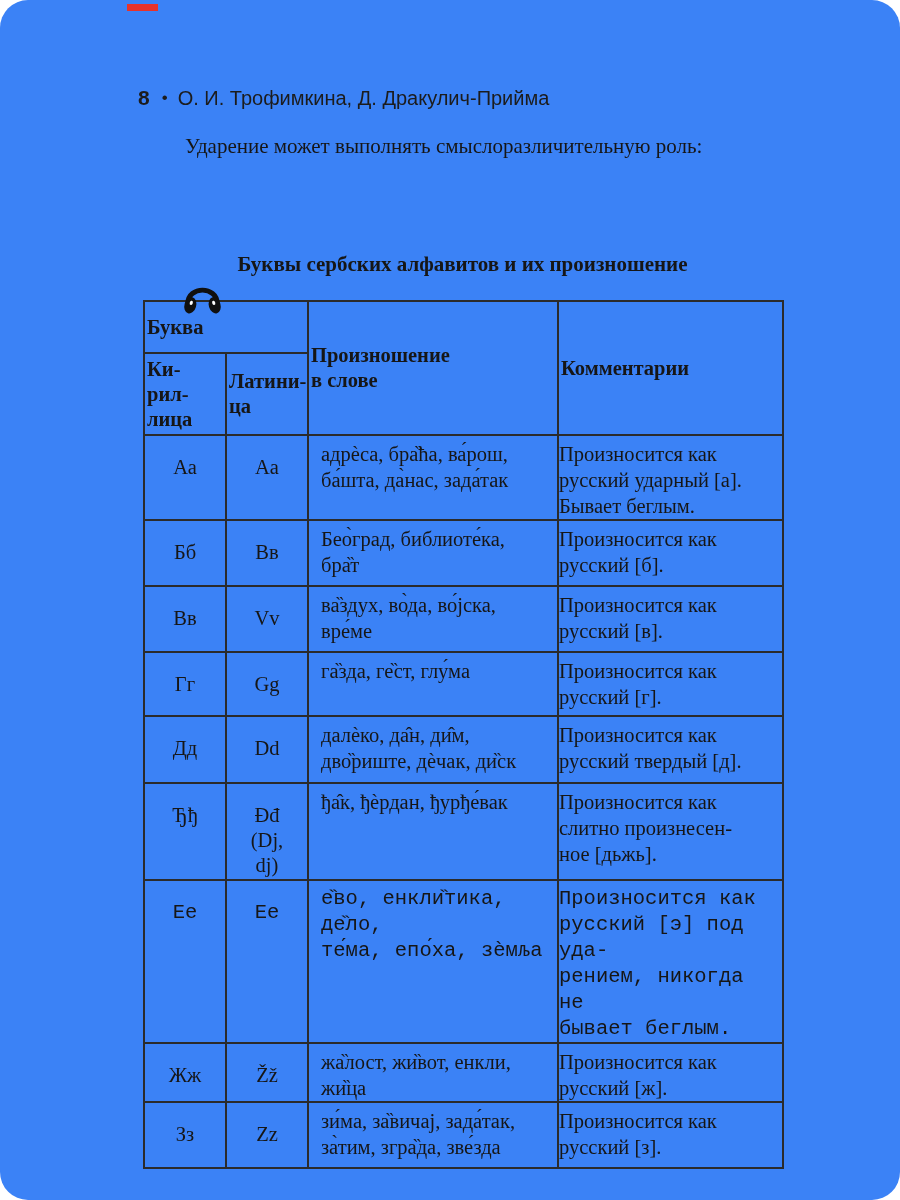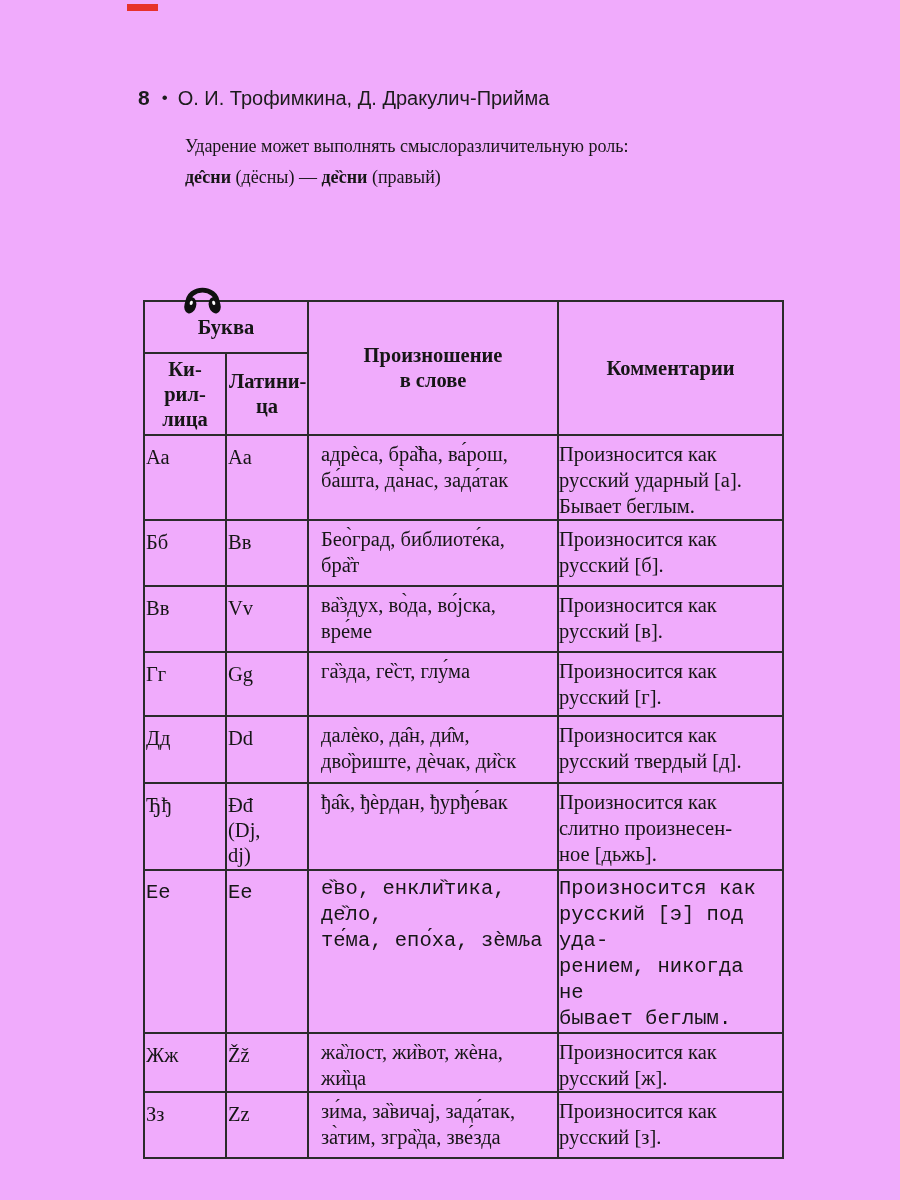--- a/index.html
+++ b/index.html
@@ -1,74 +1,74 @@
 <!DOCTYPE html>
 <html><head>
 <meta charset="utf-8">
 <style>
   html,body{margin:0;padding:0;background:#ffffff;}
   #page{
-    position:relative;width:900px;height:1200px;background:#f0abfc;overflow:hidden;
-    font-family:"Liberation Serif","DejaVu Serif",serif;color:#161616;
+    position:relative;width:900px;height:1200px;background:#3b82f6;overflow:hidden;
+    font-family:"Liberation Serif","DejaVu Serif",serif;color:#161616;border-radius:28px;
   }
   
   #red-mark{position:absolute;left:127px;top:4px;width:31px;height:7px;background:#e7322a;}
 
   
   .running-header{
     position:absolute;left:138px;top:86px;
     font-family:"Liberation Sans","DejaVu Sans",sans-serif;
     font-size:20px;color:#1c1c1c;white-space:nowrap;
   }
   .running-header .pgnum{font-weight:700;font-size:21px;}
   .running-header .bullet{font-size:17px;margin:0 10px 0 12px;position:relative;top:-2px;}
 
   
-  .intro{position:absolute;left:185px;top:131px;font-size:18px;line-height:30.5px;white-space:nowrap;}
+  .intro{position:absolute;left:185px;top:131px;font-size:21px;line-height:30.5px;white-space:nowrap;}
   .intro b{font-weight:700;}
 
   
   .table-title{
     position:absolute;left:143px;top:252px;width:639px;
     text-align:center;font-weight:700;font-size:21px;
   }
 
   
   .headphones{position:absolute;left:179px;top:277px;width:47px;height:41px;z-index:5;}
 
   
   table.alphabet{
     position:absolute;left:143px;top:300px;width:639px;
     border-collapse:collapse;table-layout:fixed;
     font-size:20.5px;line-height:26px;
   }
   table.alphabet th,table.alphabet td{
     border:2px solid #2b2b2b;white-space:pre-line;overflow:hidden;
   }
-  table.alphabet th{font-weight:700;text-align:center;vertical-align:middle;line-height:25px;padding:2px;}
-  td.cell-cyr,td.cell-lat{vertical-align:top;padding-top:9px;line-height:25px;}
+  table.alphabet th{font-weight:700;text-align:left;vertical-align:middle;line-height:25px;padding:2px;}
+  td.cell-cyr,td.cell-lat{text-align:center;vertical-align:top;padding-top:19px;line-height:25px;}
   td.cell-ex{vertical-align:top;padding:5px 8px 0 12px;}
   td.cell-com{vertical-align:top;padding:5px 6px 0 0;}
 </style>
 </head>
 <body>
 
 <div id="page">
 
   <div id="red-mark"></div>
 
   <div class="running-header">
     <span class="pgnum">8</span><span class="bullet">•</span><span>О. И. Трофимкина, Д. Дракулич-Прийма</span>
   </div>
 
   <div class="intro">
     <div>Ударение может выполнять смыслоразличительную роль:</div>
-    <div><b>де̂сни</b><span> (дёсны) — </span><b>де̏сни</b><span> (правый)</span></div>
   </div>
 
+  <div class="table-title">Буквы сербских алфавитов и их произношение</div>
 
   <svg class="headphones" viewBox="0 0 48 42" xmlns="http://www.w3.org/2000/svg">
     <path d="M9 27 C9 9 39 9 39 27" fill="none" stroke="#101010" stroke-width="5" stroke-linecap="round"></path>
     <ellipse cx="11.5" cy="29" rx="6" ry="8.5" fill="#101010" transform="rotate(16 11.5 29)"></ellipse>
     <ellipse cx="36.5" cy="29" rx="6" ry="8.5" fill="#101010" transform="rotate(-16 36.5 29)"></ellipse>
     <ellipse cx="12.5" cy="26.5" rx="1.6" ry="2.2" fill="#ffffff" transform="rotate(16 12.5 26.5)"></ellipse>
     <ellipse cx="35.5" cy="26.5" rx="1.6" ry="2.2" fill="#ffffff" transform="rotate(-16 35.5 26.5)"></ellipse>
   </svg>
 
   <table class="alphabet">
@@ -150,21 +150,21 @@
           <td class="cell-ex">е̏во, енкли̏тика, де̏ло,
 те́ма, епо́ха, зѐмља</td>
           <td class="cell-com">Произносится как
 русский [э] под уда-
 рением, никогда не
 бывает беглым.</td>
         </tr>
         <tr style="height: 56px;">
           <td class="cell-cyr">Жж</td>
           <td class="cell-lat">Žž</td>
-          <td class="cell-ex">жа̏лост, жи̏вот, жѐна,
+          <td class="cell-ex">жа̏лост, жи̏вот, енкли,
 жи̏ца</td>
           <td class="cell-com">Произносится как
 русский [ж].</td>
         </tr>
         <tr style="height: 66px;">
           <td class="cell-cyr">Зз</td>
           <td class="cell-lat">Zz</td>
           <td class="cell-ex">зи́ма, за̏вичај, зада́так,
 за̀тим, згра̏да, зве́зда</td>
           <td class="cell-com">Произносится как

